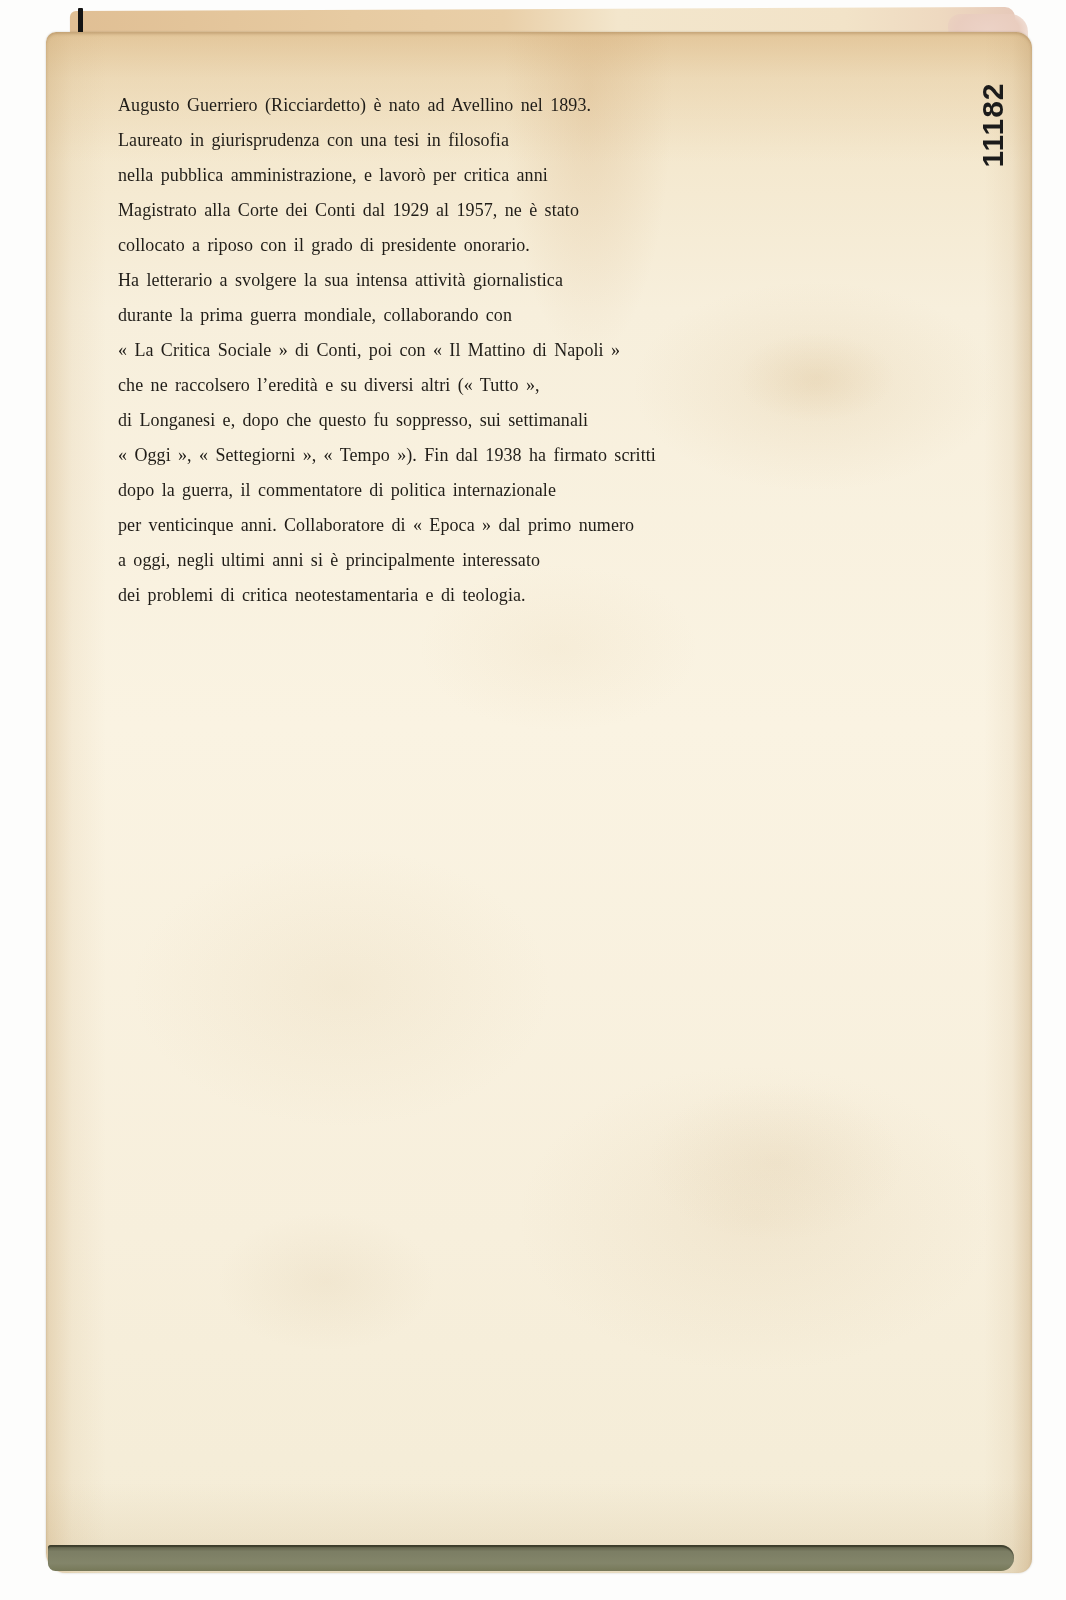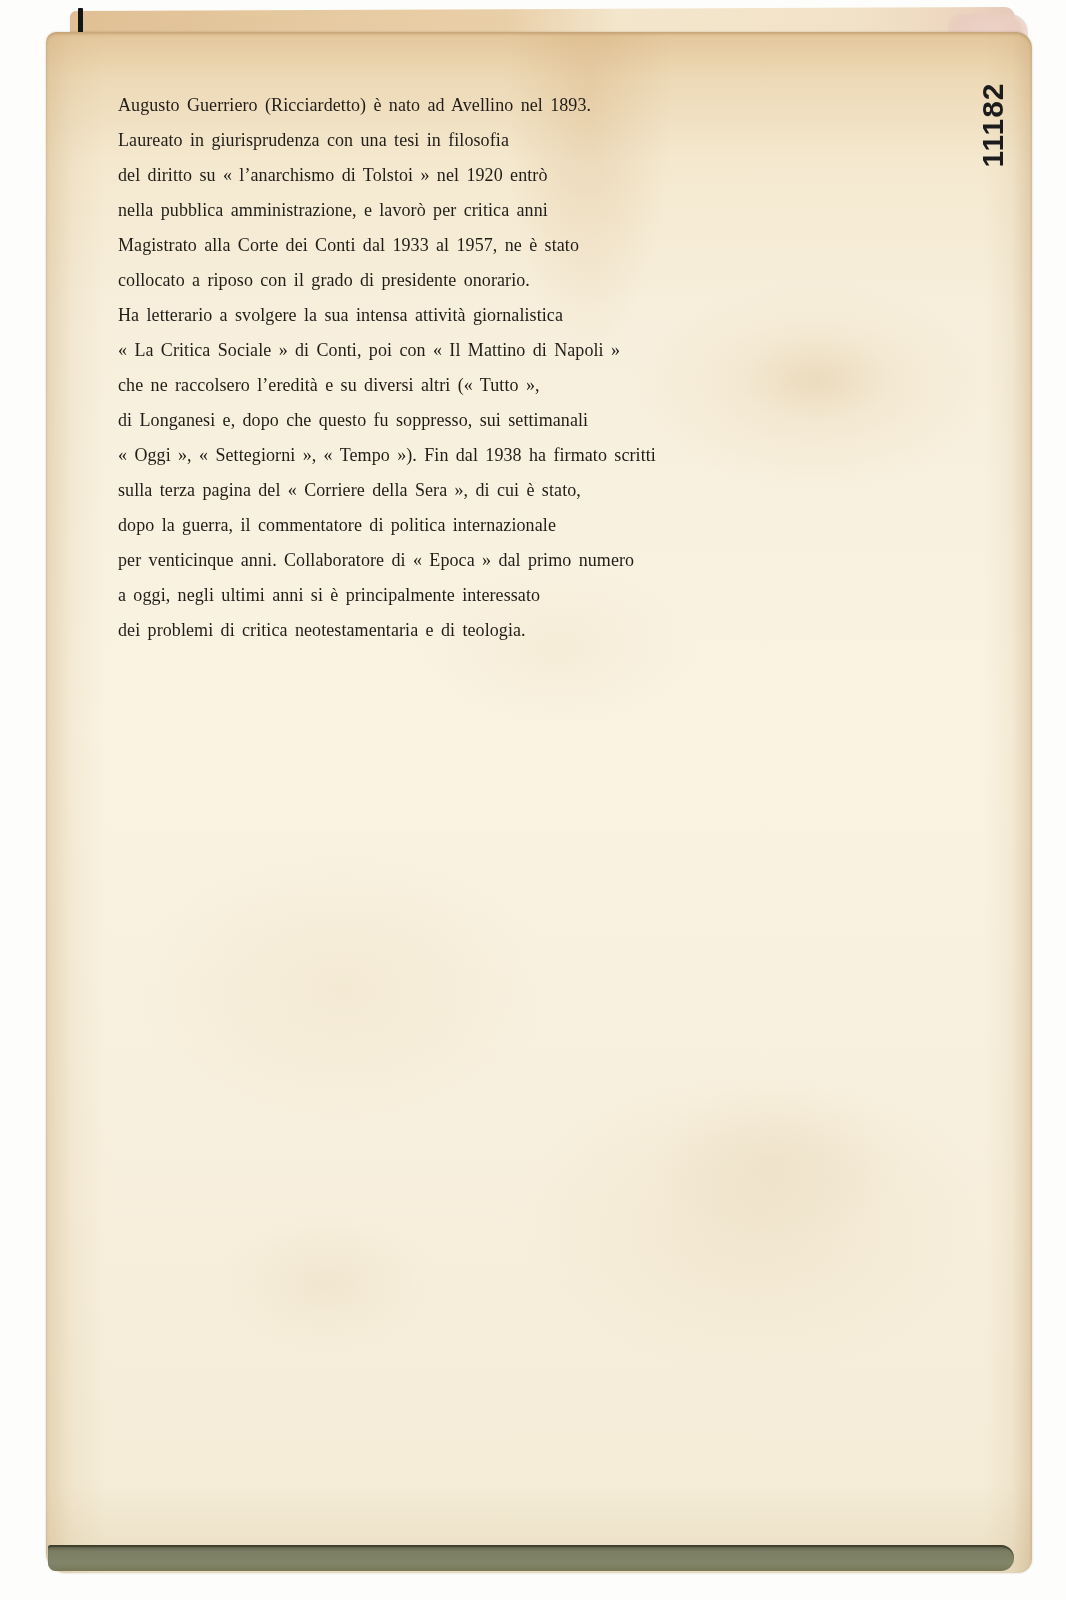--- a/index.html
+++ b/index.html
@@ -156,30 +156,29 @@
 
     <div class="stain s1"></div>
     <div class="stain s2"></div>
     <div class="stain s3"></div>
 
     <div class="catalog">11182</div>
 
     <div class="bio">
       <p>Augusto Guerriero (Ricciardetto) è nato ad Avellino nel 1893.</p>
       <p>Laureato in giurisprudenza con una tesi in filosofia</p>
-      <p>del diritto su « l’anarchismo di Tolstoi » nel 1920 entrò</p>
       <p>nella pubblica amministrazione, e lavorò per critica anni</p>
-      <p>Magistrato alla Corte dei Conti dal 1933 al 1957, ne è stato</p>
+      <p>Magistrato alla Corte dei Conti dal 1929 al 1957, ne è stato</p>
       <p>collocato a riposo con il grado di presidente onorario.</p>
       <p>Ha letterario a svolgere la sua intensa attività giornalistica</p>
+      <p>durante la prima guerra mondiale, collaborando con</p>
       <p>« La Critica Sociale » di Conti, poi con « Il Mattino di Napoli »</p>
       <p>che ne raccolsero l’eredità e su diversi altri (« Tutto »,</p>
       <p>di Longanesi e, dopo che questo fu soppresso, sui settimanali</p>
       <p>« Oggi », « Settegiorni », « Tempo »). Fin dal 1938 ha firmato scritti</p>
-      <p>sulla terza pagina del « Corriere della Sera », di cui è stato,</p>
       <p>dopo la guerra, il commentatore di politica internazionale</p>
       <p>per venticinque anni. Collaboratore di « Epoca » dal primo numero</p>
       <p>a oggi, negli ultimi anni si è principalmente interessato</p>
       <p>dei problemi di critica neotestamentaria e di teologia.</p>
     </div>
 
     <div class="board-edge"></div>
   </div>
 
 </div>

